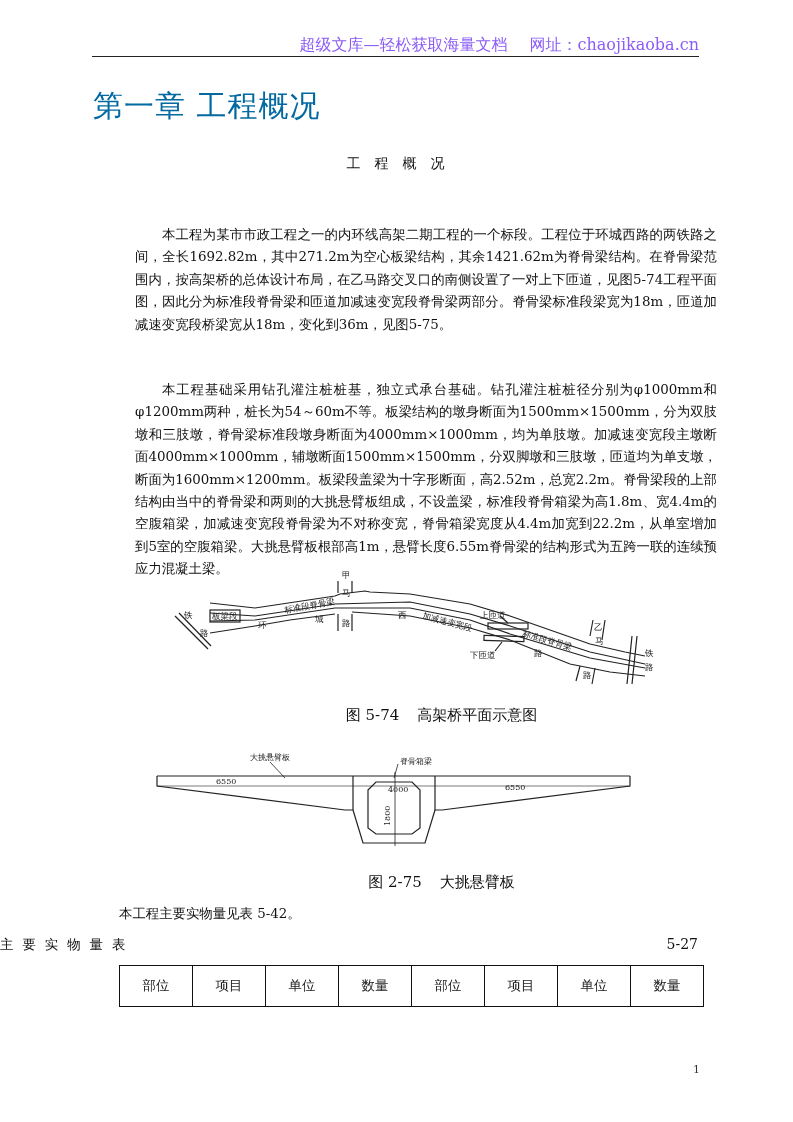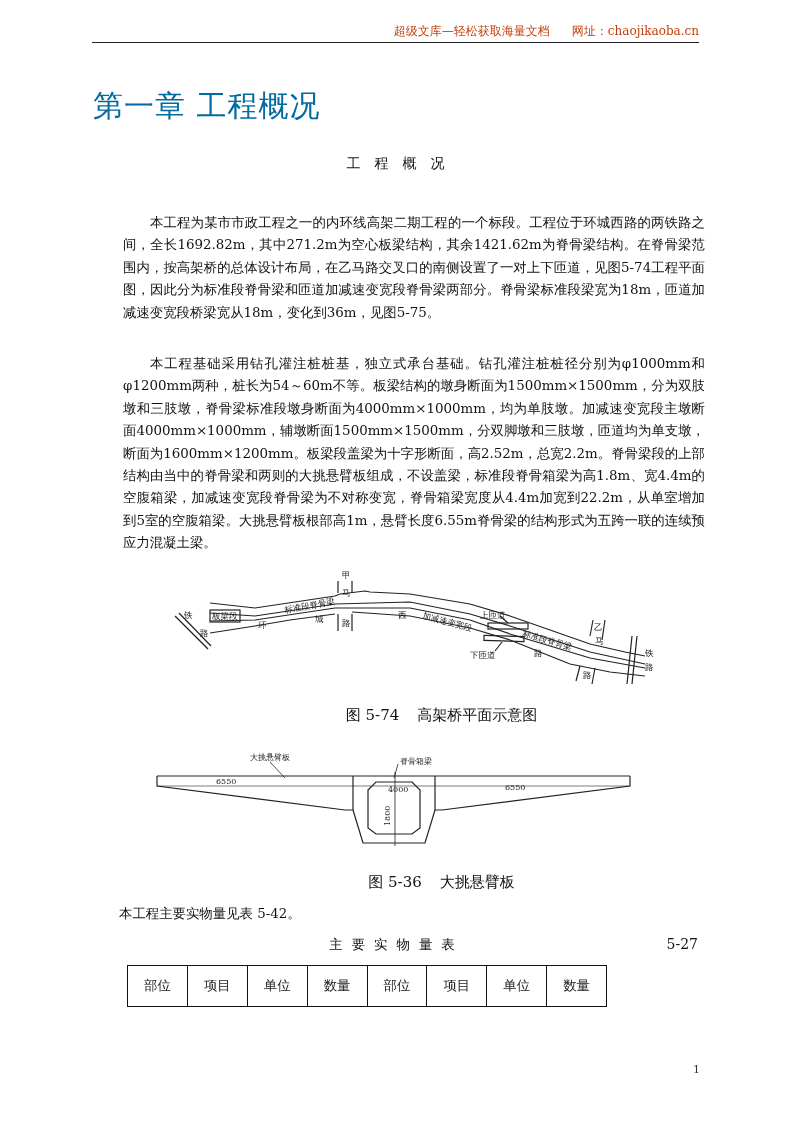--- a/index.html
+++ b/index.html
@@ -1,60 +1,60 @@
 <!DOCTYPE html>
 <html><head>
 <meta charset="utf-8">
 <style>
   html, body { margin: 0; padding: 0; background: #ffffff; }
   body {
     width: 793px; height: 1122px; position: relative; overflow: hidden;
     font-family: "DejaVu Serif", "Liberation Serif", serif; color: #111;
   }
   .header {
-    position: absolute; left: 92px; top: 20px; width: 607px; height: 22px;
+    position: absolute; left: 92px; top: 34px; width: 607px; height: 22px;
     border-bottom: 1px solid #222; text-align: right;
-    font-size: 12px; color: #c2410c; line-height: 22px;
+    font-size: 16px; color: #8b5cf6; line-height: 22px;
   }
   .header .sep { display: inline-block; width: 22px; }
   .chapter-title {
     position: absolute; left: 93px; top: 86px;
     font-size: 30px; font-weight: normal; letter-spacing: 1px; color: #0369a1;
     font-family: "DejaVu Serif", serif;
   }
   .section-title {
     position: absolute; left: 0; width: 793px; top: 155px; text-align: center;
     font-size: 14px; letter-spacing: 14px; padding-left: 6px;
   }
   .para {
     position: absolute; left: 119px; width: 582px;
     font-size: 13.4px; line-height: 22.4px; text-align: justify;
-    text-indent: 27px; margin: 4px;
+    text-indent: 27px; margin: 16px;
   }
   .para.p1 { top: 208px; left: 119px; width: 582px; }
-  .para.p2 { top: 349px; }
+  .para.p2 { top: 363px; }
   .figure { position: absolute; }
   .fig1 { left: 170px; top: 556px; width: 520px; height: 130px; }
   .fig2 { left: 150px; top: 748px; width: 490px; height: 115px; }
   .caption {
     position: absolute; left: 0; width: 793px; text-align: center;
     font-size: 15px;
     margin-left: 45px;
   }
   .cap1 { top: 706px; }
   .cap2 { top: 873px; }
   .caption .gap { display: inline-block; width: 18px; }
   .ref-line { position: absolute; left: 119px; top: 905px; font-size: 13.4px; }
   .table-title {
-    position: absolute; left: 0; width: 793px; top: 936px; text-align: center;
+    position: absolute; left: 0; width: 793px; top: 936px; text-align: left;
     font-size: 13.4px; letter-spacing: 9px;
   }
   .table-no { position: absolute; right: 95px; top: 936px; font-size: 14px; }
   table.quant {
-    position: absolute; left: 127px; top: 965px; width: 480px; height: 42px;
+    position: absolute; left: 119px; top: 965px; width: 585px; height: 42px;
     border-collapse: collapse;
     padding-left: 36px;
   }
   table.quant td {
     border: 1.2px solid #111; text-align: center; font-size: 13.4px;
     color: #222; padding: 0;
   }
   .page-num { position: absolute; left: 693px; top: 1063px; font-size: 11px; color: #333; }
   svg text { font-family: "DejaVu Serif", serif; }
 </style>
@@ -162,21 +162,21 @@
       <text x="100" y="12">大挑悬臂板</text>
       <text x="250" y="16">脊骨箱梁</text>
       <text x="66" y="36">6550</text>
       <text x="355" y="42">6550</text>
       <text x="238" y="44">4000</text>
       <text x="240" y="78" transform="rotate(-90 240 78)">1800</text>
     </g>
   </svg>
 </div>
 <div class="caption cap2">
-  <span>图 5-36</span><span class="gap"></span><span>大挑悬臂板</span>
+  <span>图 2-75</span><span class="gap"></span><span>大挑悬臂板</span>
 </div>
 
 <div class="ref-line">本工程主要实物量见表 5-42。</div>
 
 <div class="table-title">主要实物量表</div>
 <div class="table-no">5-27</div>
 
 <table class="quant">
   <tbody>
       <tr>

